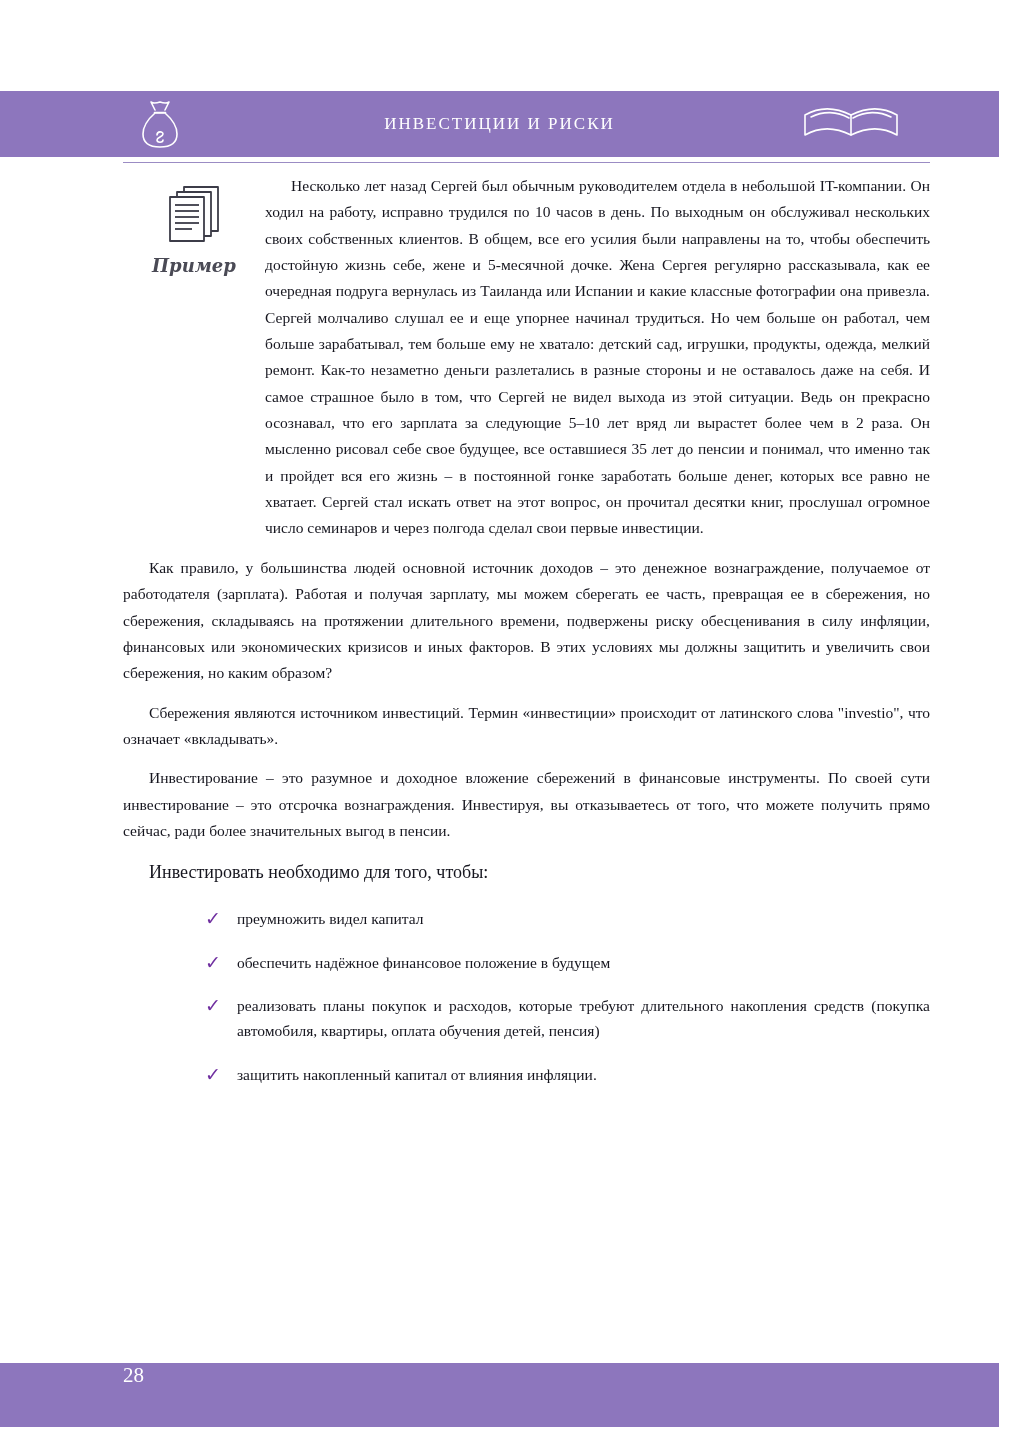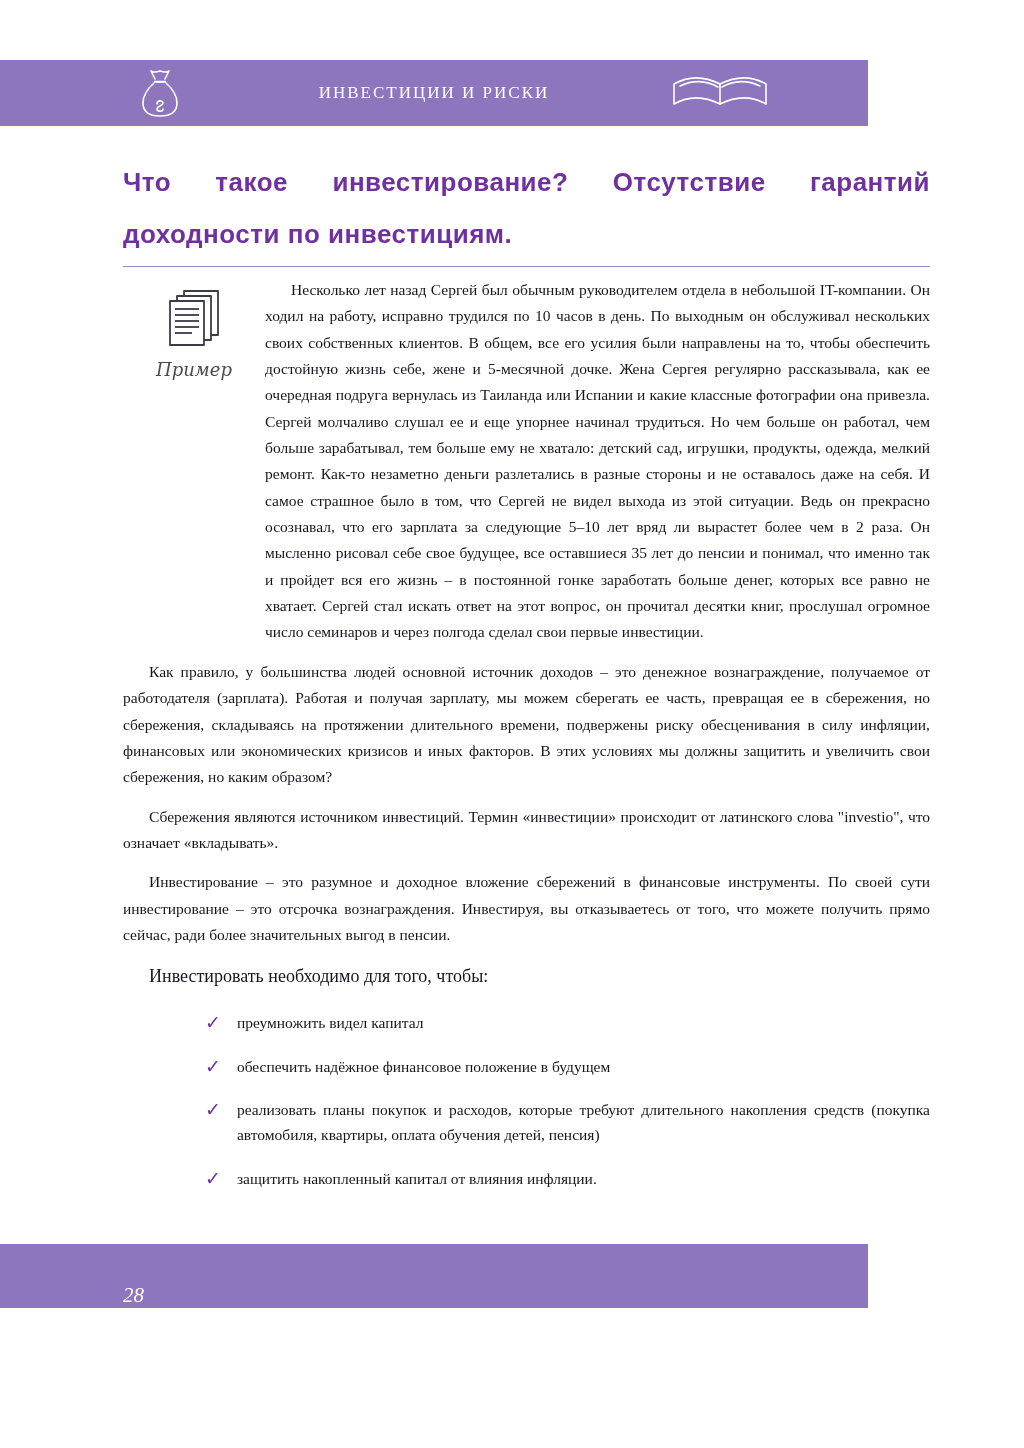--- a/index.html
+++ b/index.html
@@ -1,40 +1,40 @@
 <!DOCTYPE html>
 <html><head>
 <meta charset="utf-8">
 <style>
   html,body{margin:0;padding:0;}
   body{
     width:1024px;height:1448px;position:relative;background:#ffffff;
     font-family:"Liberation Serif", serif;color:#16161f;overflow:hidden;
   }
   
-  .band{background:#8d76bd;position:absolute;left:0;width:868px;}
+  .band{background:#8d76bd;position:absolute;left:0;width:999px;margin-top:31px;}
   .header-band{top:60px;height:66px;}
-  .footer-band{top:1244px;height:64px;display:flex;align-items:flex-end;font-style:italic;}
+  .footer-band{top:1332px;height:64px;display:flex;align-items:flex-start;}
   .header-title{
     position:absolute;left:0;right:0;top:0;height:66px;
     display:flex;align-items:center;justify-content:center;
     color:#ffffff;font-size:17px;letter-spacing:2px;font-weight:500;
   }
   .bag-icon{position:absolute;left:138px;top:8px;}
   .book-icon{position:absolute;right:98px;top:14px;}
   
   .content{position:absolute;top:156px;left:123px;width:807px;}
   .heading{
     font-family:"Liberation Sans", sans-serif;
     color:#7030a0;font-weight:700;font-size:26px;line-height:2.0;
     text-align:justify;margin:0 0 6px 0;letter-spacing:0.5px;
   }
   .rule{border:none;border-top:1.5px solid #9b8cc4;margin:6px 0 10px 0;}
   .example-row{display:flex;}
-  .example-icon-col{width:142px;flex:none;text-align:center;padding-top:10px;}
+  .example-icon-col{width:142px;flex:none;text-align:center;padding-top:10px;font-weight:bold;}
   .example-label{
     font-style:italic;font-family:"DejaVu Serif", serif;
     font-size:18px;color:#4a4a55;margin-top:4px;
   }
   .example-text,.para,.closing{
     text-align:justify;font-size:15.5px;line-height:1.7;
   }
   .example-text{flex:1;text-indent:26px;}
   .para{margin:13px 0 0 0;text-indent:26px;}
   .list-intro{font-size:18px;line-height:1.7;margin:13px 0 0 0;text-indent:26px;}
@@ -66,21 +66,20 @@
       <path d="M4 30 C18 22 34 22 50 30 C66 22 82 22 96 30 L96 10 C82 2 66 2 50 10 C34 2 18 2 4 10 Z"></path>
       <path d="M50 10 L50 30"></path>
       <path d="M10 12 C22 6 36 6 48 13"></path>
       <path d="M52 13 C64 6 78 6 90 12"></path>
     </svg>
   </span>
 </div>
 
 <div class="content">
 
-  <h1 class="heading">Что такое инвестирование? Отсутствие гарантий доходности по инвестициям.</h1>
   <hr class="rule">
 
   <div class="example-row">
     <div class="example-icon-col">
       <span style="display:inline-block;">
         <svg width="64" height="64" viewBox="0 0 64 64" fill="#ffffff" stroke="#3c3c48" stroke-width="1.8" stroke-linejoin="round">
           <rect x="22" y="4" width="34" height="44"></rect>
           <rect x="15" y="9" width="34" height="44"></rect>
           <rect x="8" y="14" width="34" height="44"></rect>
           <line x1="13" y1="22" x2="37" y2="22"></line>

